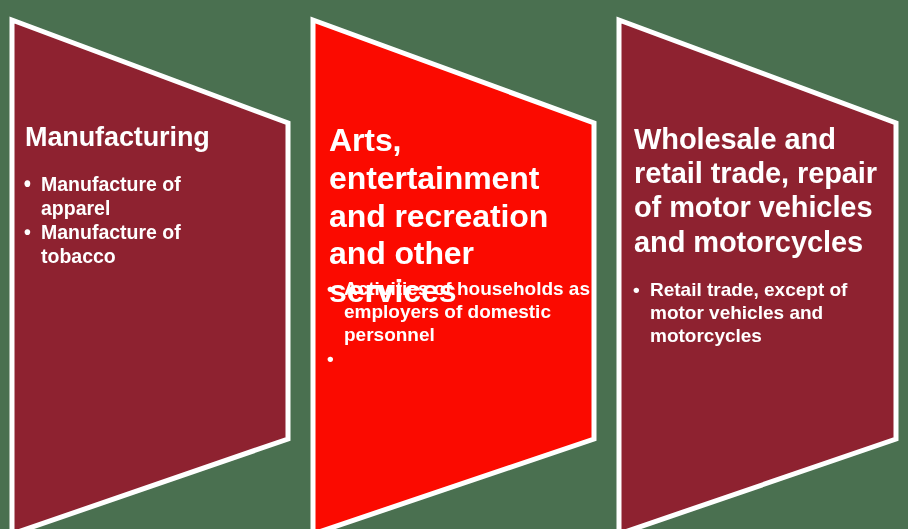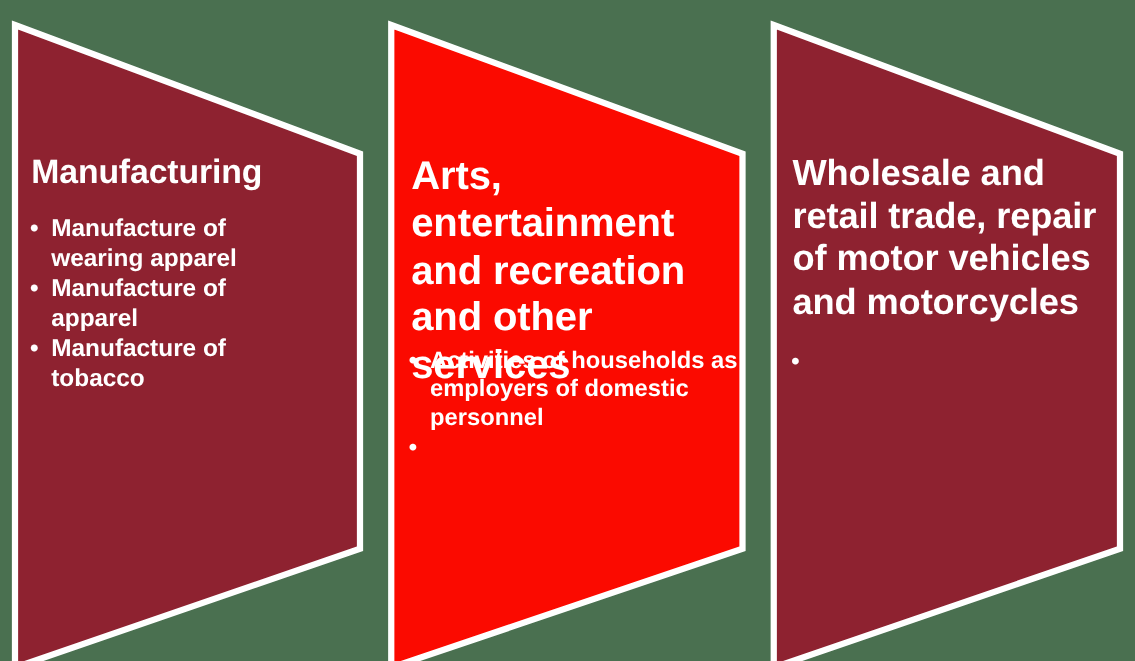--- a/index.html
+++ b/index.html
@@ -100,21 +100,21 @@
 
 <div id="stage" style="background: rgb(74, 112, 80);">
 
   <div class="panel" id="panel-1">
     <svg class="panel-shape" viewBox="0 0 300 529" preserveAspectRatio="none">
       <polygon points="12,4 288,107 288,423 12,518" fill="#8e2230" stroke="#ffffff" stroke-width="5" stroke-linejoin="miter"></polygon>
     </svg>
     <div class="panel-content">
       <h2 class="panel-title">Manufacturing</h2>
       <ul class="panel-bullets">
-        <li><span class="bullet-dot">•</span><span>Manufacture of wearing apparel</span></li>
+        <li><span class="bullet-dot">•</span></li>
         <li><span class="bullet-dot">•</span><span>Manufacture of apparel</span></li>
         <li><span class="bullet-dot">•</span><span>Manufacture of tobacco</span></li>
       </ul>
     </div>
   </div>
 
   <div class="panel" id="panel-2">
     <svg class="panel-shape" viewBox="0 0 300 529" preserveAspectRatio="none">
       <polygon points="8,4 289,107 289,423 8,518" fill="#fb0a00" stroke="#ffffff" stroke-width="5" stroke-linejoin="miter"></polygon>
     </svg>
@@ -127,18 +127,18 @@
     </div>
   </div>
 
   <div class="panel" id="panel-3">
     <svg class="panel-shape" viewBox="0 0 297 529" preserveAspectRatio="none">
       <polygon points="8,4 285,107 285,423 8,518" fill="#8e2230" stroke="#ffffff" stroke-width="5" stroke-linejoin="miter"></polygon>
     </svg>
     <div class="panel-content">
       <h2 class="panel-title">Wholesale and retail trade, repair of motor vehicles and motorcycles</h2>
       <ul class="panel-bullets">
-        <li><span class="bullet-dot">•</span></li>
+        <li><span class="bullet-dot">•</span><span>Retail trade, except of motor vehicles and motorcycles</span></li>
       </ul>
     </div>
   </div>
 
 </div>
 
 </body></html>

